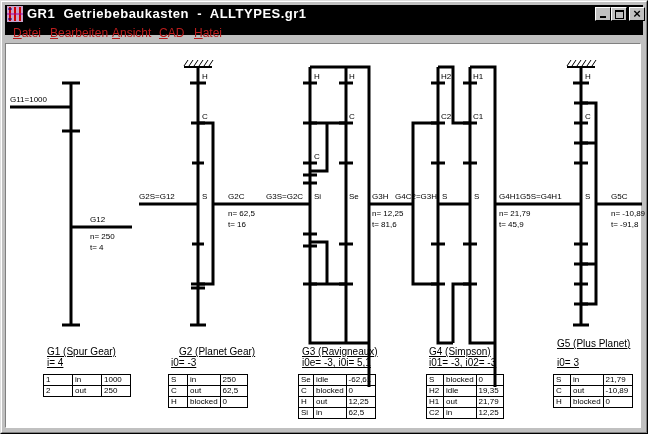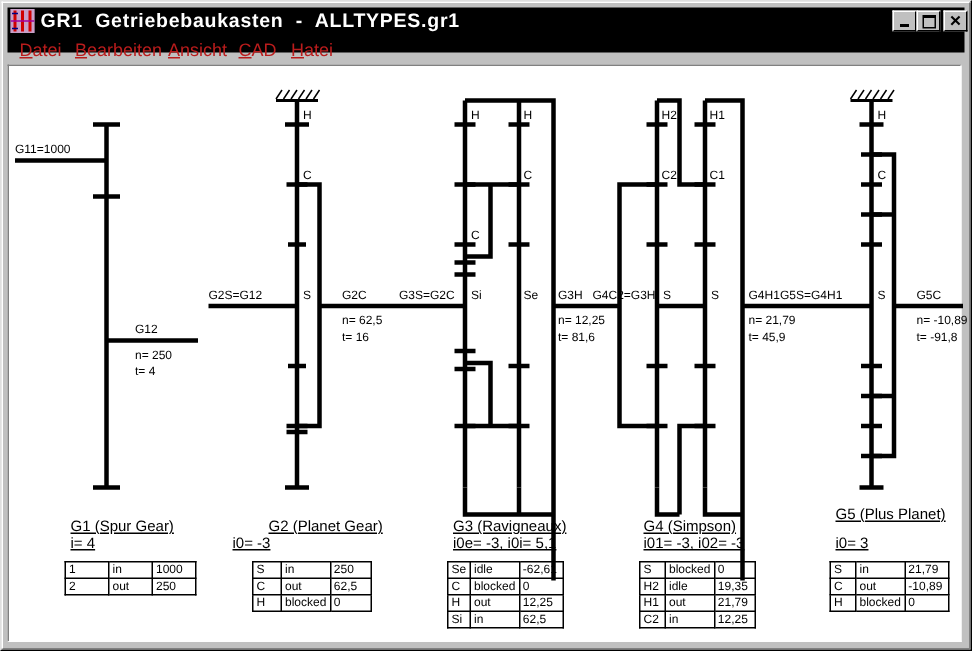--- a/index.html
+++ b/index.html
@@ -224,21 +224,21 @@
             </tr>
       <tr>
               <td>2</td>
               <td>out</td>
               <td>250</td>
             </tr>
     </tbody>
         </table>
 
     <div class="gear-title" style="left:173px;top:302px">G2 (Planet Gear)</div>
-    <div class="gear-title" style="left:149px;top:313px">i0= -3</div>
+    <div class="gear-title" style="left:165px;top:313px">i0= -3</div>
     <table class="res" style="left:162px;top:330px">
       <tbody>
             <tr>
               <td style="width:14px">S</td>
               <td style="width:26px">in</td>
               <td style="width:22px">250</td>
             </tr>
       <tr>
               <td>C</td>
               <td>out</td>

